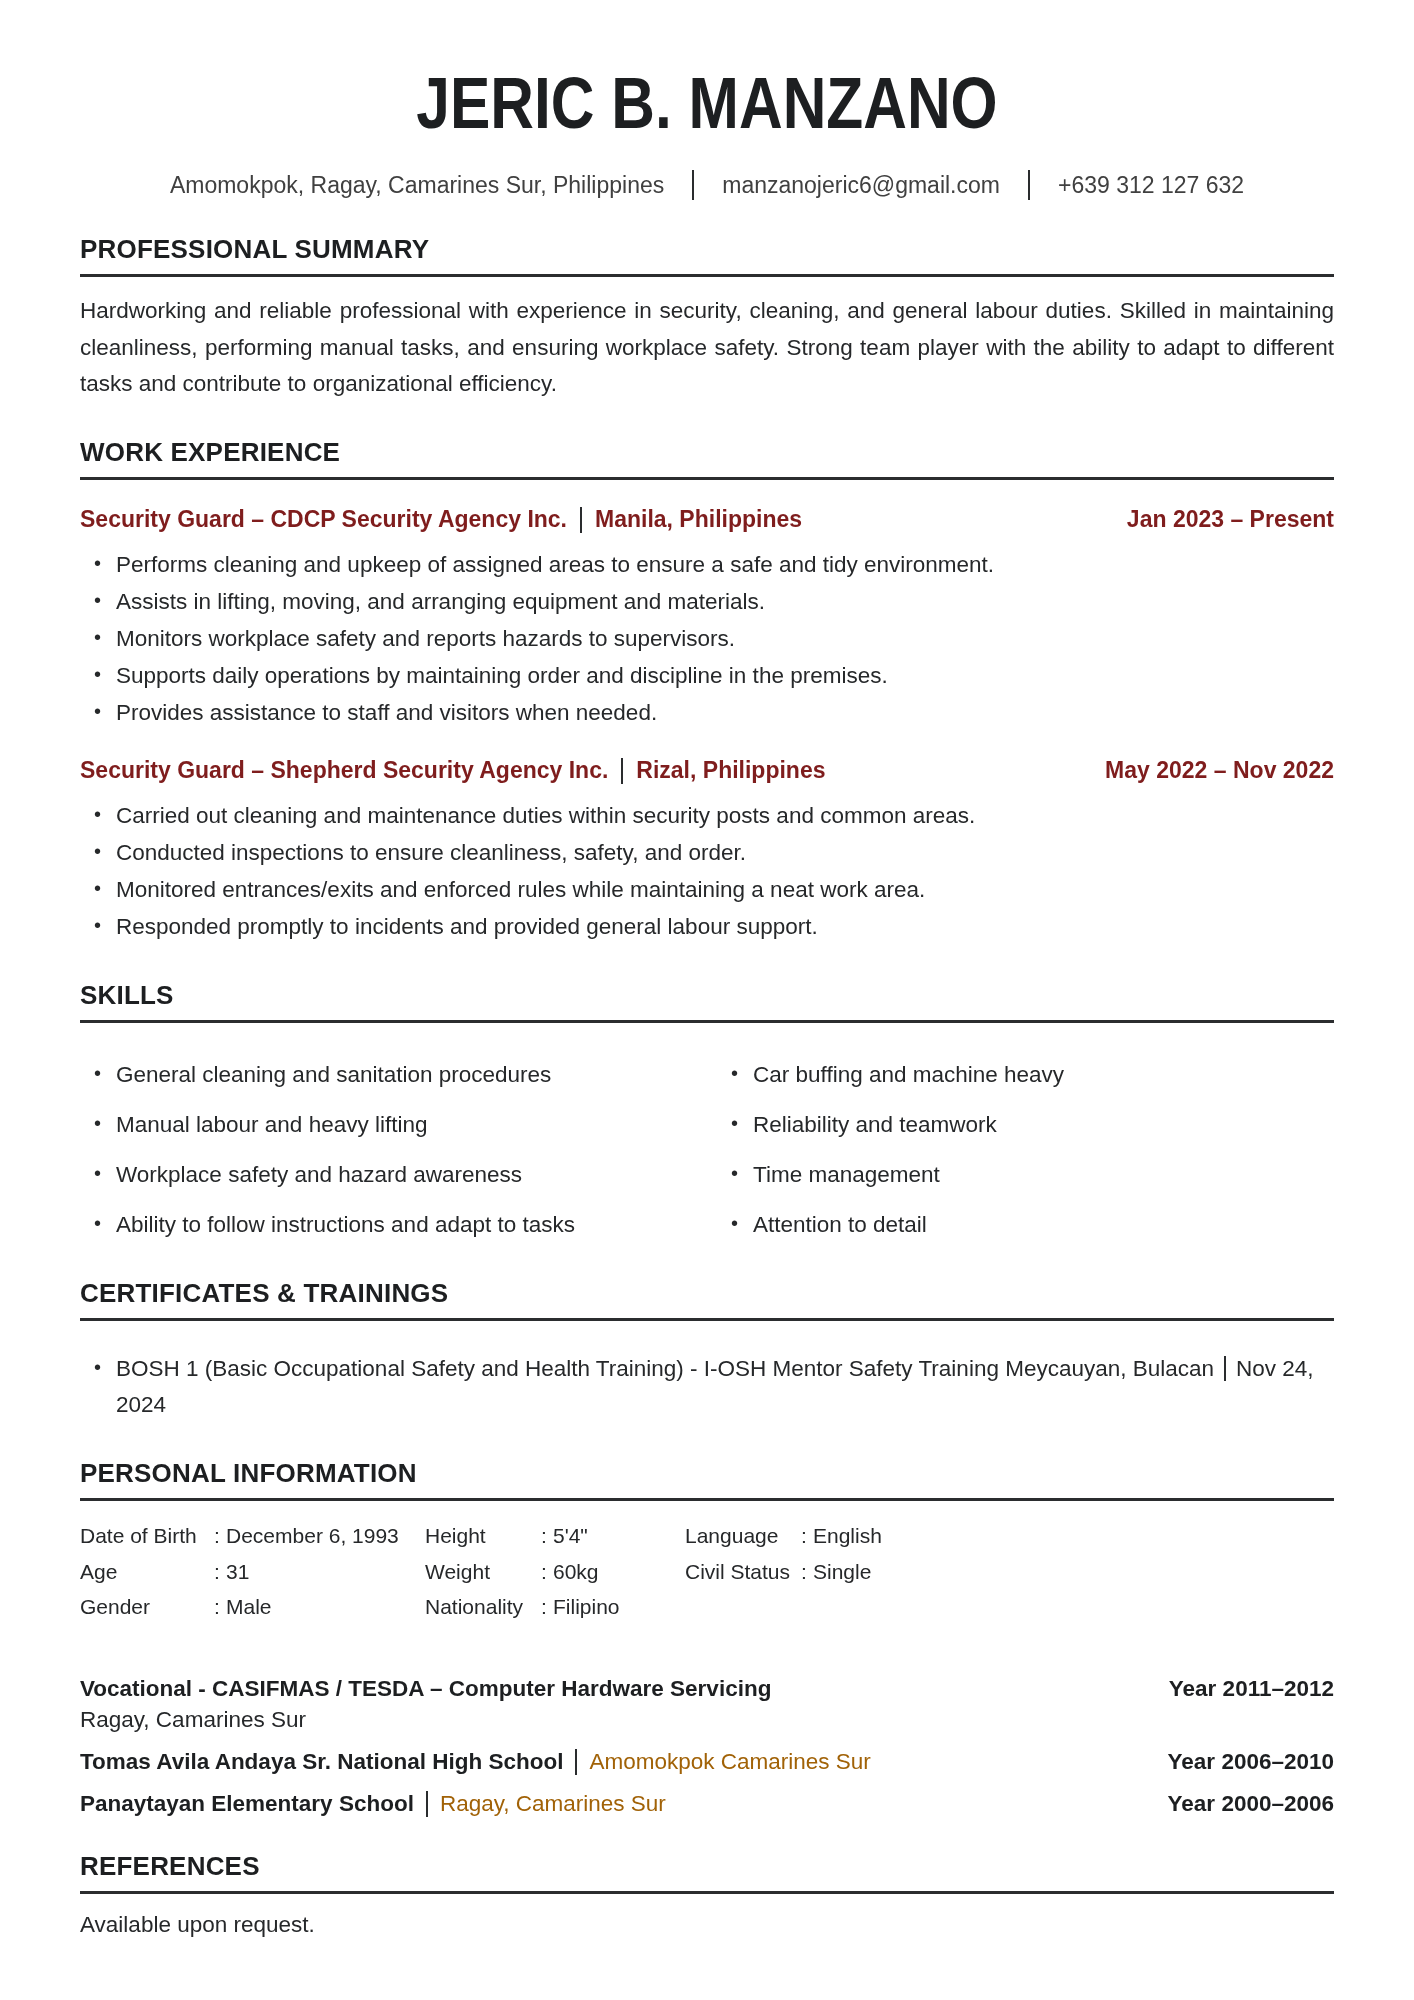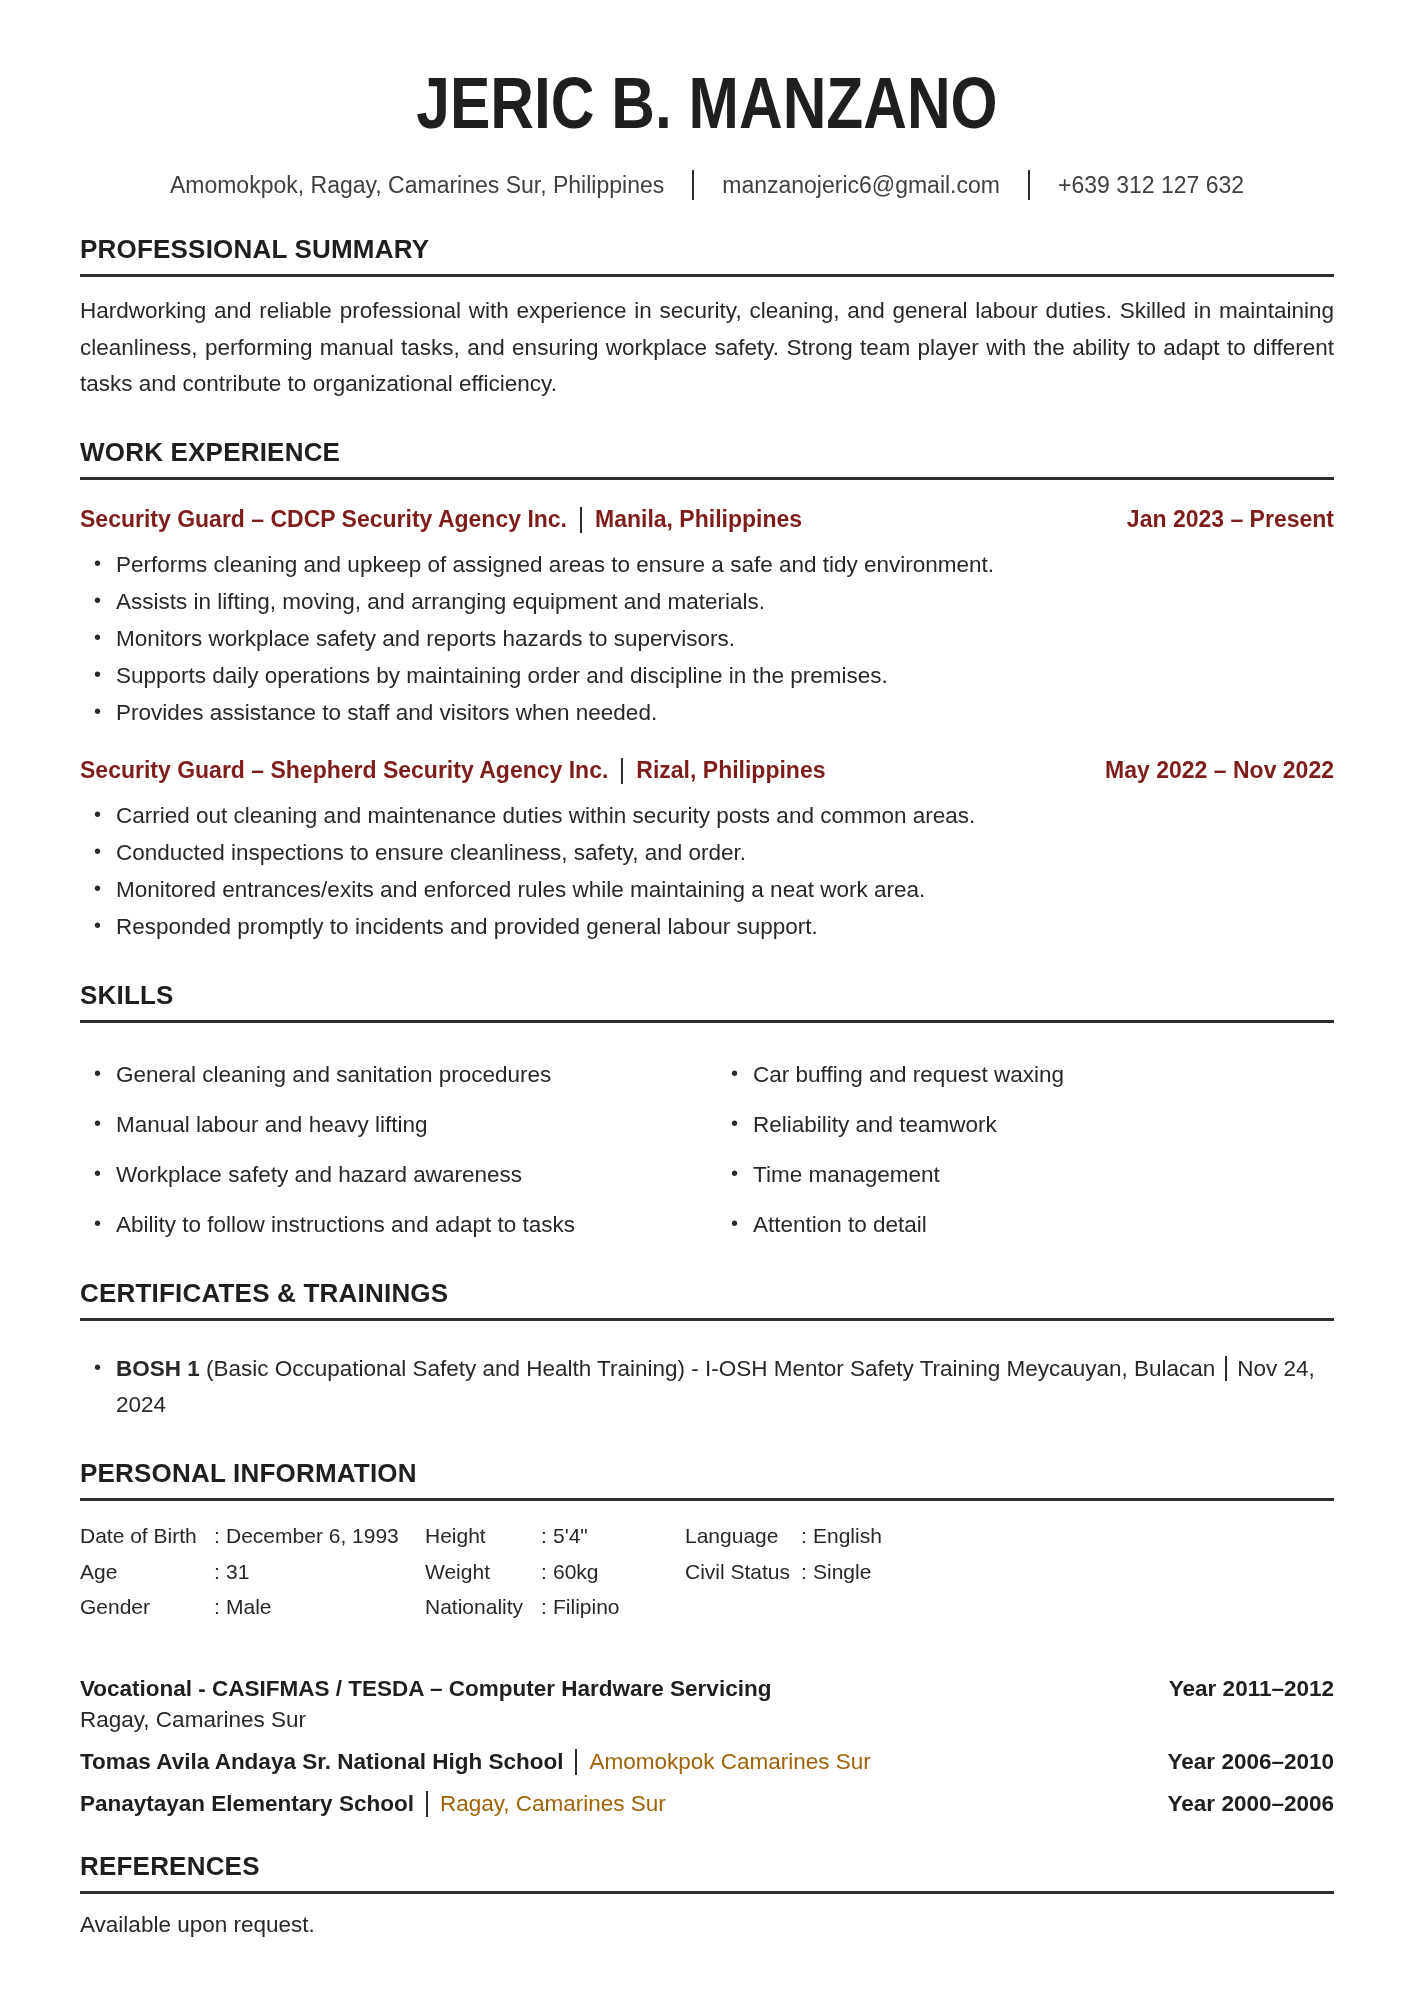--- a/index.html
+++ b/index.html
@@ -94,21 +94,21 @@
   .skills-grid {
     display: grid;
     grid-template-columns: 1fr 1fr;
     column-gap: 20px;
     row-gap: 13px;
     padding-top: 4px;
   }
   .skills-grid li { line-height: 1.45; }
 
   
-  .cert-item b { font-weight: bold; }
+  .cert-item b { font-weight: normal; }
   .cert-inline-bar {
     display: inline-block;
     width: 2px;
     height: 25px;
     background: #2a2c2e;
     vertical-align: -5px;
     margin: 0 10px;
   }
 
   
@@ -204,21 +204,21 @@
     </div>
 
   </div>
 </div>
 
 <div class="section">
   <div class="section-title">SKILLS</div>
   <div class="section-body">
     <ul class="bullets skills-grid">
       <li>General cleaning and sanitation procedures</li>
-      <li>Car buffing and request waxing</li>
+      <li>Car buffing and machine heavy</li>
       <li>Manual labour and heavy lifting</li>
       <li>Reliability and teamwork</li>
       <li>Workplace safety and hazard awareness</li>
       <li>Time management</li>
       <li>Ability to follow instructions and adapt to tasks</li>
       <li>Attention to detail</li>
     </ul>
   </div>
 </div>
 

